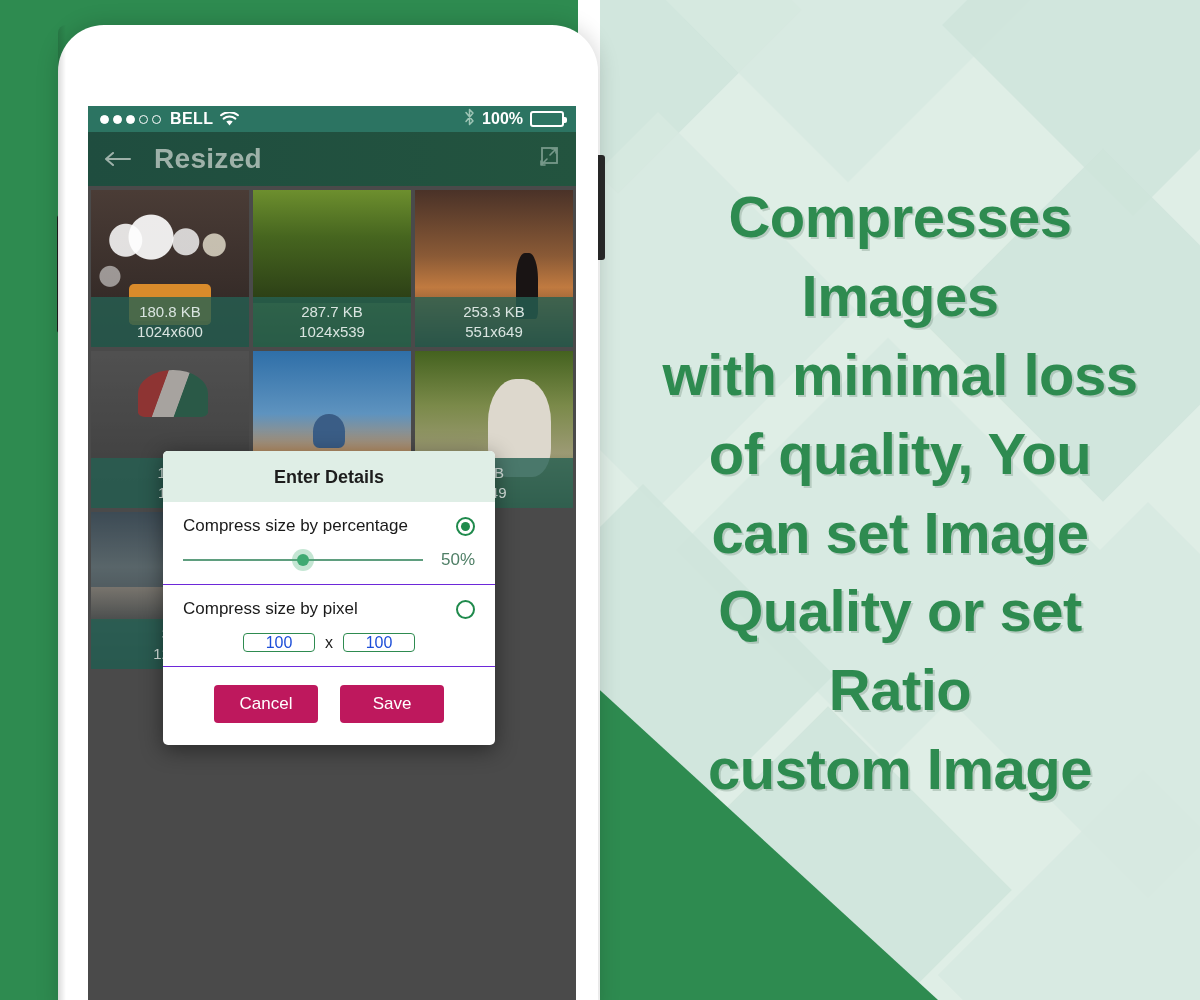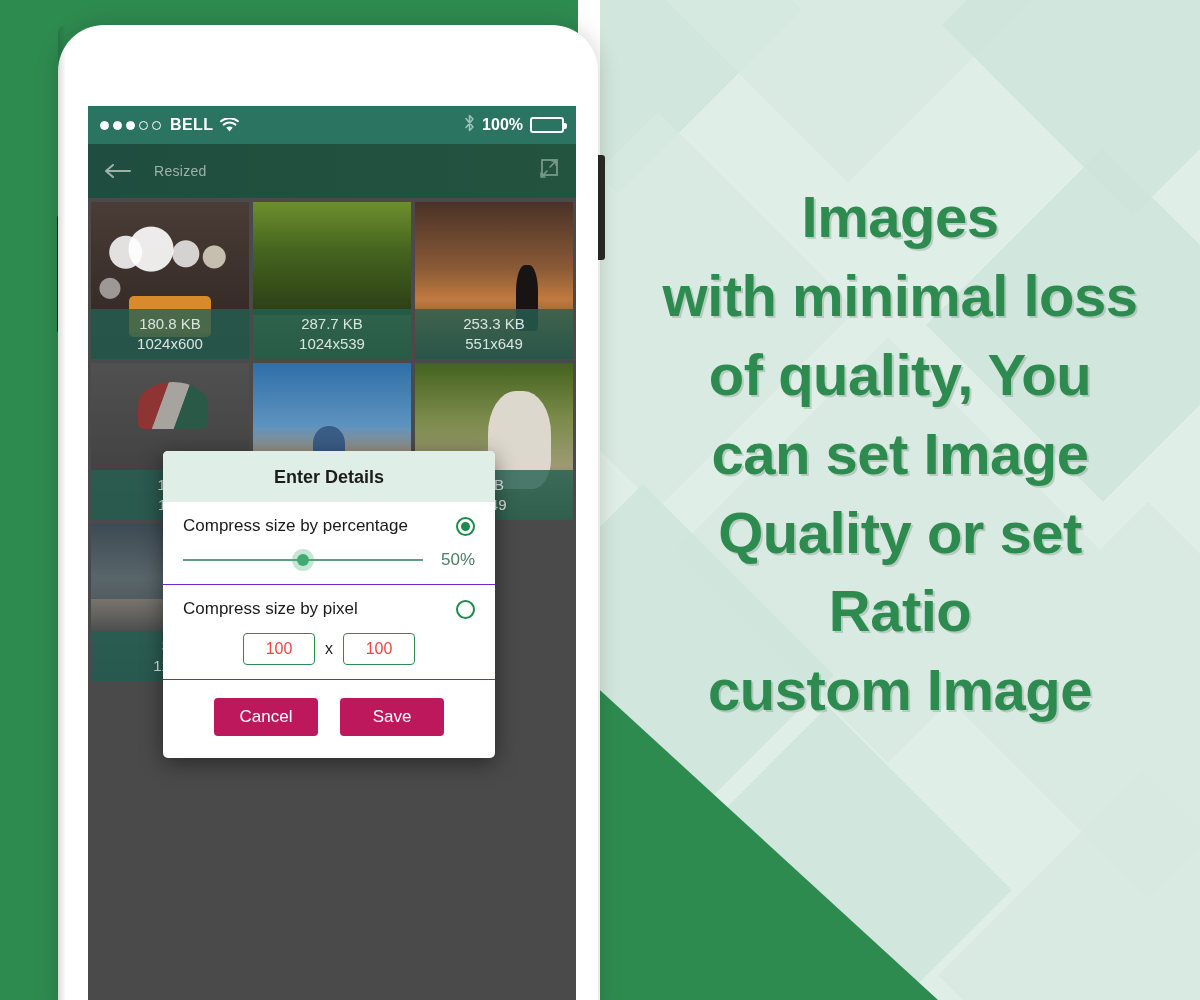--- a/index.html
+++ b/index.html
@@ -71,21 +71,21 @@
   #screen {
     position:absolute;
     left:30px; top:81px;
     width:488px; height:904px;
     background:#4a4a4a;
     overflow:hidden;
   }
 
   
   #status-bar {
-    height:38px; background:#2c7462;
+    height:26px; background:#2c7462;
     display:flex; align-items:center;
     padding:0 12px;
     color:#ffffff;
     font-size:16px;
     position:relative;
   }
   .sig-dots { display:flex; gap:4px; align-items:center; }
   .sig-dot { width:9px; height:9px; border-radius:50%; border:1.4px solid #fff; }
   .sig-dot.filled { background:#fff; }
   #carrier-label { margin-left:9px; font-weight:600; letter-spacing:.4px; font-size:16px; }
@@ -106,21 +106,21 @@
   #app-bar {
     height:54px;
     background:linear-gradient(to right,#1f4d3f,#23543f);
     display:flex; align-items:center;
     padding:0 14px;
     position:relative;
   }
   #back-arrow { width:30px; height:20px; position:relative; opacity:.72; }
   #app-title {
     margin-left:22px;
-    color:#cfd8d3; font-size:14px; font-weight:400; opacity:.72;
+    color:#cfd8d3; font-size:28px; font-weight:700; opacity:.72;
     letter-spacing:.3px;
   }
   #expand-icon { margin-left:auto; opacity:.55; }
 
   
   #grid {
     background:#4a4a4a;
     padding:4px 3px;
     display:grid;
     grid-template-columns:repeat(3,1fr);
@@ -252,23 +252,23 @@
   #slider-thumb{
     position:absolute; left:50%; top:50%;
     width:12px; height:12px; border-radius:50%;
     background:#3faa72;
     transform:translate(-50%,-50%);
   }
   #slider-value { font-size:17px; color:#4f7f66; min-width:40px; text-align:right; }
 
   #pixel-inputs { margin-top:14px; display:flex; align-items:center; justify-content:center; gap:10px; }
   .px-field {
-    width:72px; height:32px;
+    width:72px; height:19px;
     border:1.5px solid #2e8b50; border-radius:4px;
-    background:#fff; color:#ef4444;
+    background:#fff; color:#1d4ed8;
     font-size:16px; text-align:center;
     font-family:"Liberation Sans", sans-serif;
     line-height:22px;
   }
   #px-x { font-size:16px; color:#222; }
 
   #dialog-actions {
     padding:18px 20px 22px;
     display:flex; justify-content:center; gap:22px;
   }
@@ -314,20 +314,21 @@
   <div class="diamond" style="left:-70px;  top:540px;  width:270px; height:270px;"></div>
   <div class="diamond lite" style="left:430px;  top:560px;  width:280px; height:280px;"></div>
   <div class="diamond" style="left:120px;  top:760px;  width:260px; height:260px;"></div>
   <div class="diamond lite" style="left:420px;  top:830px;  width:290px; height:290px;"></div>
   <div id="bg-green-tri"></div>
 </div>
 
 <div id="bg-white-strip"></div>
 
 <div id="promo">
+  <div class="promo-line">Compresses</div>
   <div class="promo-line">Images</div>
   <div class="promo-line">with minimal loss</div>
   <div class="promo-line">of quality, You</div>
   <div class="promo-line">can set Image</div>
   <div class="promo-line">Quality or set</div>
   <div class="promo-line">Ratio</div>
   <div class="promo-line">custom Image</div>
 </div>
 
 <div id="btn-volume"></div>

